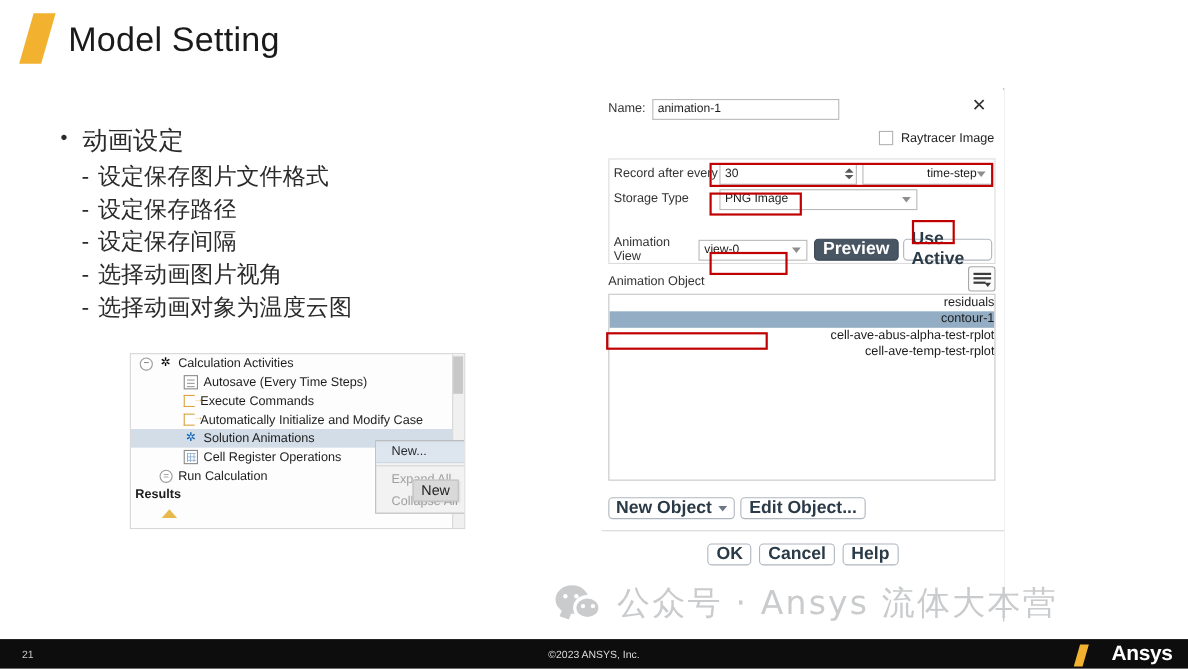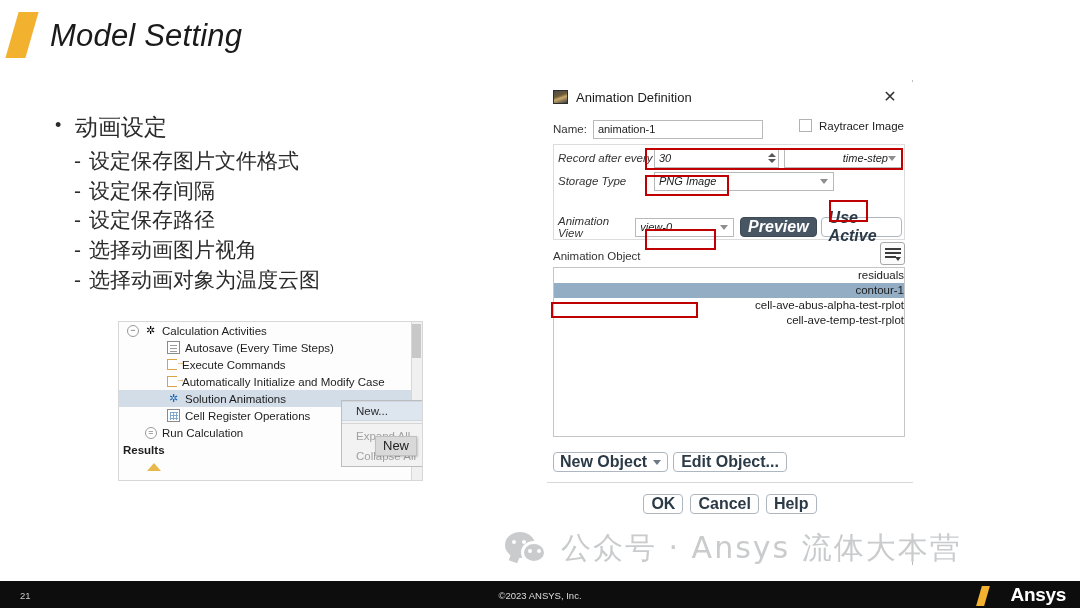--- a/index.html
+++ b/index.html
@@ -10,21 +10,21 @@
     font-family: "Liberation Sans", "DejaVu Sans", sans-serif;
     overflow: hidden;
   }
   #slide {
     position: relative;
     width: 1080px; height: 608px;
     background: #ffffff;
   }
 
   
-  .title-bar { position: absolute; left: 12px; top: 12px; display: flex; align-items: center; font-style: italic; }
+  .title-bar { position: absolute; left: 24px; top: 12px; display: flex; align-items: center; }
   .title-slash {
     width: 20px; height: 46px;
     background: #f2b230;
     transform: skewX(-16deg);
     margin-right: 18px;
   }
   .title-text {
     font-size: 31px;
     color: #1a1a1a;
     font-weight: 400;
@@ -121,21 +121,21 @@
     border: 1px solid #b9b9b9; background:#fff; height: 19px;
     display:flex; align-items:center; padding: 0 4px; color:#1c1c1c;
     font-size: 11px;
   }
   #name-field { width: 170px; margin-left: 6px; }
   .chk-wrap { position:absolute; left: 252px; top: 37px; display:flex; align-items:center; }
   .chk { width: 13px; height: 13px; border: 1px solid #b2b2b2; background:#fff; margin-right: 7px; }
 
   .group {
     position: absolute; left: 6px; top: 62px; width: 352px; height: 96px;
-    border: 1px solid #dcdcdc; background: #fff; font-style: italic;
+    border: 1px solid #dcdcdc; background: #fff;
   }
   .grow { position:absolute; left: 4px; height: 22px; display:flex; align-items:center; width: 344px; }
   .glabel { width: 96px; color:#333; }
   .spin {
     border:1px solid #b9b9b9; background:#fff; height:19px; width: 125px;
     display:flex; align-items:center; justify-content:space-between; padding-left:4px;
     font-size: 11px;
   }
   .spin-btns { display:flex; flex-direction:column; justify-content:center; width:12px; height:17px; align-items:center; }
   .tri-up { width:0;height:0;border-left:4px solid transparent;border-right:4px solid transparent;border-bottom:4px solid #595959; }
@@ -224,22 +224,22 @@
     <div class="title-text">Model Setting</div>
   </div>
 
   <div class="bullets">
     <div class="b1">
       <span class="dot">•</span>
       <span>动画设定</span>
     </div>
     <div class="sub">
       <div class="b2"><span class="dash">-</span><span>设定保存图片文件格式</span></div>
+      <div class="b2"><span class="dash">-</span><span>设定保存路径</span></div>
       <div class="b2"><span class="dash">-</span><span>设定保存间隔</span></div>
-      <div class="b2"><span class="dash">-</span><span>设定保存路径</span></div>
       <div class="b2"><span class="dash">-</span><span>选择动画图片视角</span></div>
       <div class="b2"><span class="dash">-</span><span>选择动画对象为温度云图</span></div>
     </div>
   </div>
 
   <div class="tree-panel">
 
     <div class="tree-row indent1">
       <span class="twisty">−</span>
       <span class="ico ico-gear">✲</span>
@@ -294,24 +294,20 @@
       <div class="mi dis">Expand All</div>
       <div class="mi dis">Collapse All</div>
     </div>
     <div class="tooltip-new">New</div>
   </div>
 
   <div class="vrule"></div>
 
   <div class="dialog">
 
-    <div class="dlg-title">
-      <span class="dlg-icon"></span>
-      <span class="dlg-title-text">Animation Definition</span>
-    </div>
     <div class="dlg-close">✕</div>
 
     <div class="row name-row">
       <span class="lbl">Name:</span>
       <span class="tf" id="name-field">animation-1</span>
     </div>
 
     <div class="chk-wrap">
       <span class="chk"></span>
       <span>Raytracer Image</span>

